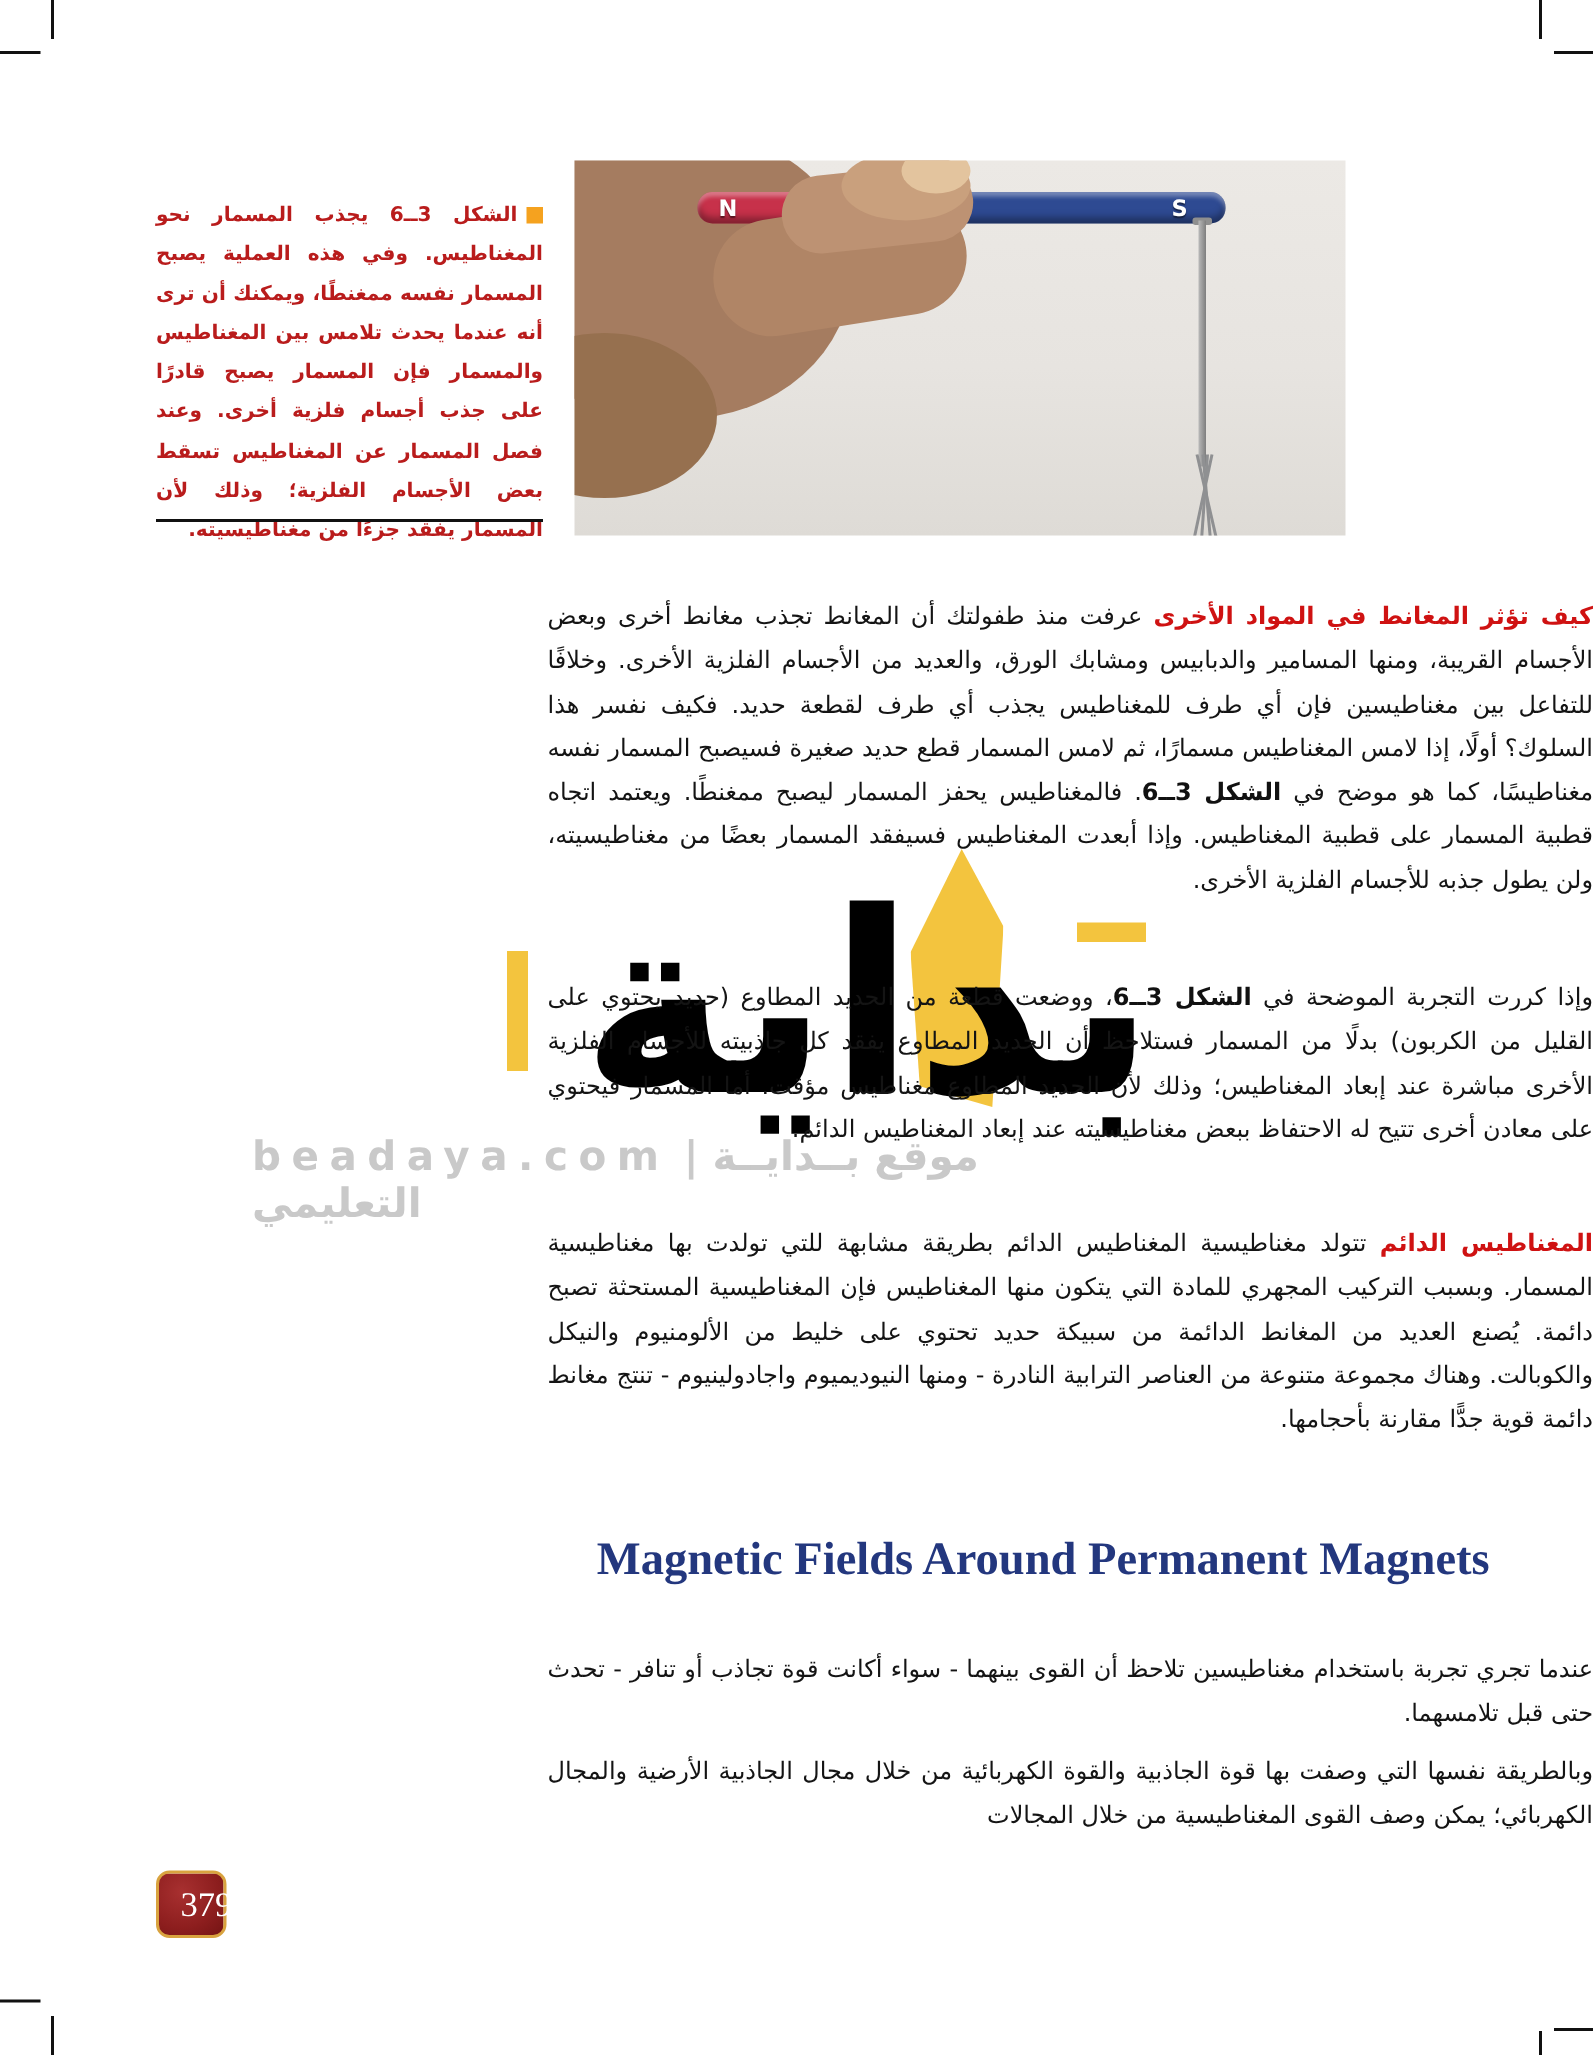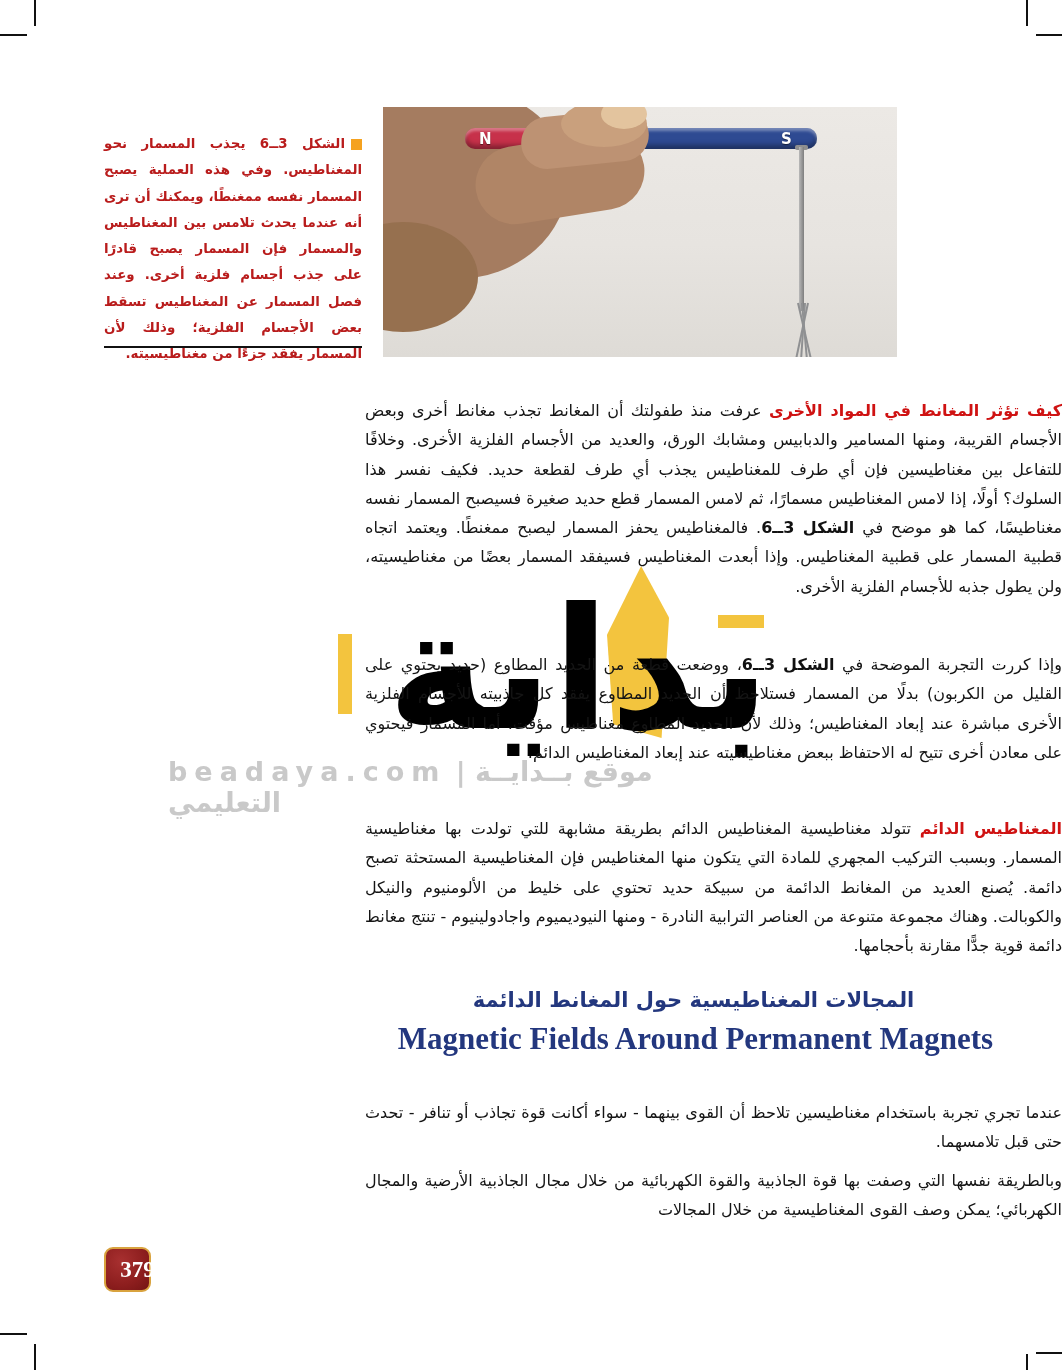--- a/index.html
+++ b/index.html
@@ -54,21 +54,21 @@
   .bold-ref{font-weight:bold;color:#111;}
   .head-ar{position:absolute;left:345px;top:988px;width:697px;text-align:center;direction:rtl;
     color:#23377e;font-size:21px;font-weight:bold;z-index:2;}
   .head-en{position:absolute;left:347px;top:1021px;width:697px;text-align:center;
     font-family:"Liberation Serif",serif;color:#23377e;font-size:31px;font-weight:bold;z-index:2;}
   
   .badge{position:absolute;left:104px;top:1247px;width:47px;height:45px;border-radius:9px;
     background:radial-gradient(circle at 35% 30%,#a83030 0%,#8d1e1e 60%,#741414 100%);
     border:2px solid #d9a33f;box-sizing:border-box;
     display:flex;align-items:center;justify-content:center;z-index:2;}
-  .badge span{color:#ffffff;font-family:"Liberation Serif",serif;font-weight:bold;font-size:23px;margin-left:20px;}
+  .badge span{color:#ffffff;font-family:"Liberation Serif",serif;font-weight:normal;font-size:23px;margin-left:20px;}
 </style>
 </head>
 <body>
 
 <div class="page">
 
   <div class="crop" style="left:34px;top:0;width:2px;height:26px;"></div>
   <div class="crop" style="left:0;top:34px;width:27px;height:2px;"></div>
   <div class="crop" style="left:1026px;top:0;width:2px;height:26px;"></div>
   <div class="crop" style="left:1036px;top:34px;width:26px;height:2px;"></div>
@@ -116,21 +116,20 @@
   </p>
 
   <p class="para" style="top:634px;">
     <span>وإذا كررت التجربة الموضحة في </span><span class="bold-ref">الشكل 3ــ6</span><span>، ووضعت قطعة من الحديد المطاوع (حديد يحتوي على القليل من الكربون) بدلًا من المسمار فستلاحظ أن الحديد المطاوع يفقد كل جاذبيته للأجسام الفلزية الأخرى مباشرة عند إبعاد المغناطيس؛ وذلك لأن الحديد المطاوع مغناطيس مؤقت. أما المسمار فيحتوي على معادن أخرى تتيح له الاحتفاظ ببعض مغناطيسيته عند إبعاد المغناطيس الدائم.</span>
   </p>
 
   <p class="para" style="top:798px;">
     <span class="lead-red">المغناطيس الدائم</span><span> تتولد مغناطيسية المغناطيس الدائم بطريقة مشابهة للتي تولدت بها مغناطيسية المسمار. وبسبب التركيب المجهري للمادة التي يتكون منها المغناطيس فإن المغناطيسية المستحثة تصبح دائمة. يُصنع العديد من المغانط الدائمة من سبيكة حديد تحتوي على خليط من الألومنيوم والنيكل والكوبالت. وهناك مجموعة متنوعة من العناصر الترابية النادرة - ومنها النيوديميوم واجادولينيوم - تنتج مغانط دائمة قوية جدًّا مقارنة بأحجامها.</span>
   </p>
 
-  <div class="head-ar">المجالات المغناطيسية حول المغانط الدائمة</div>
   <div class="head-en">Magnetic Fields Around Permanent Magnets</div>
 
   <p class="para" style="top:1150px;">
     <span>وبالطريقة نفسها التي وصفت بها قوة الجاذبية والقوة الكهربائية من خلال مجال الجاذبية الأرضية والمجال الكهربائي؛ يمكن وصف القوى المغناطيسية من خلال المجالات</span>
   </p>
 
   <p class="para" style="top:1082px;">
     <span>عندما تجري تجربة باستخدام مغناطيسين تلاحظ أن القوى بينهما - سواء أكانت قوة تجاذب أو تنافر - تحدث حتى قبل تلامسهما.</span>
   </p>
 

